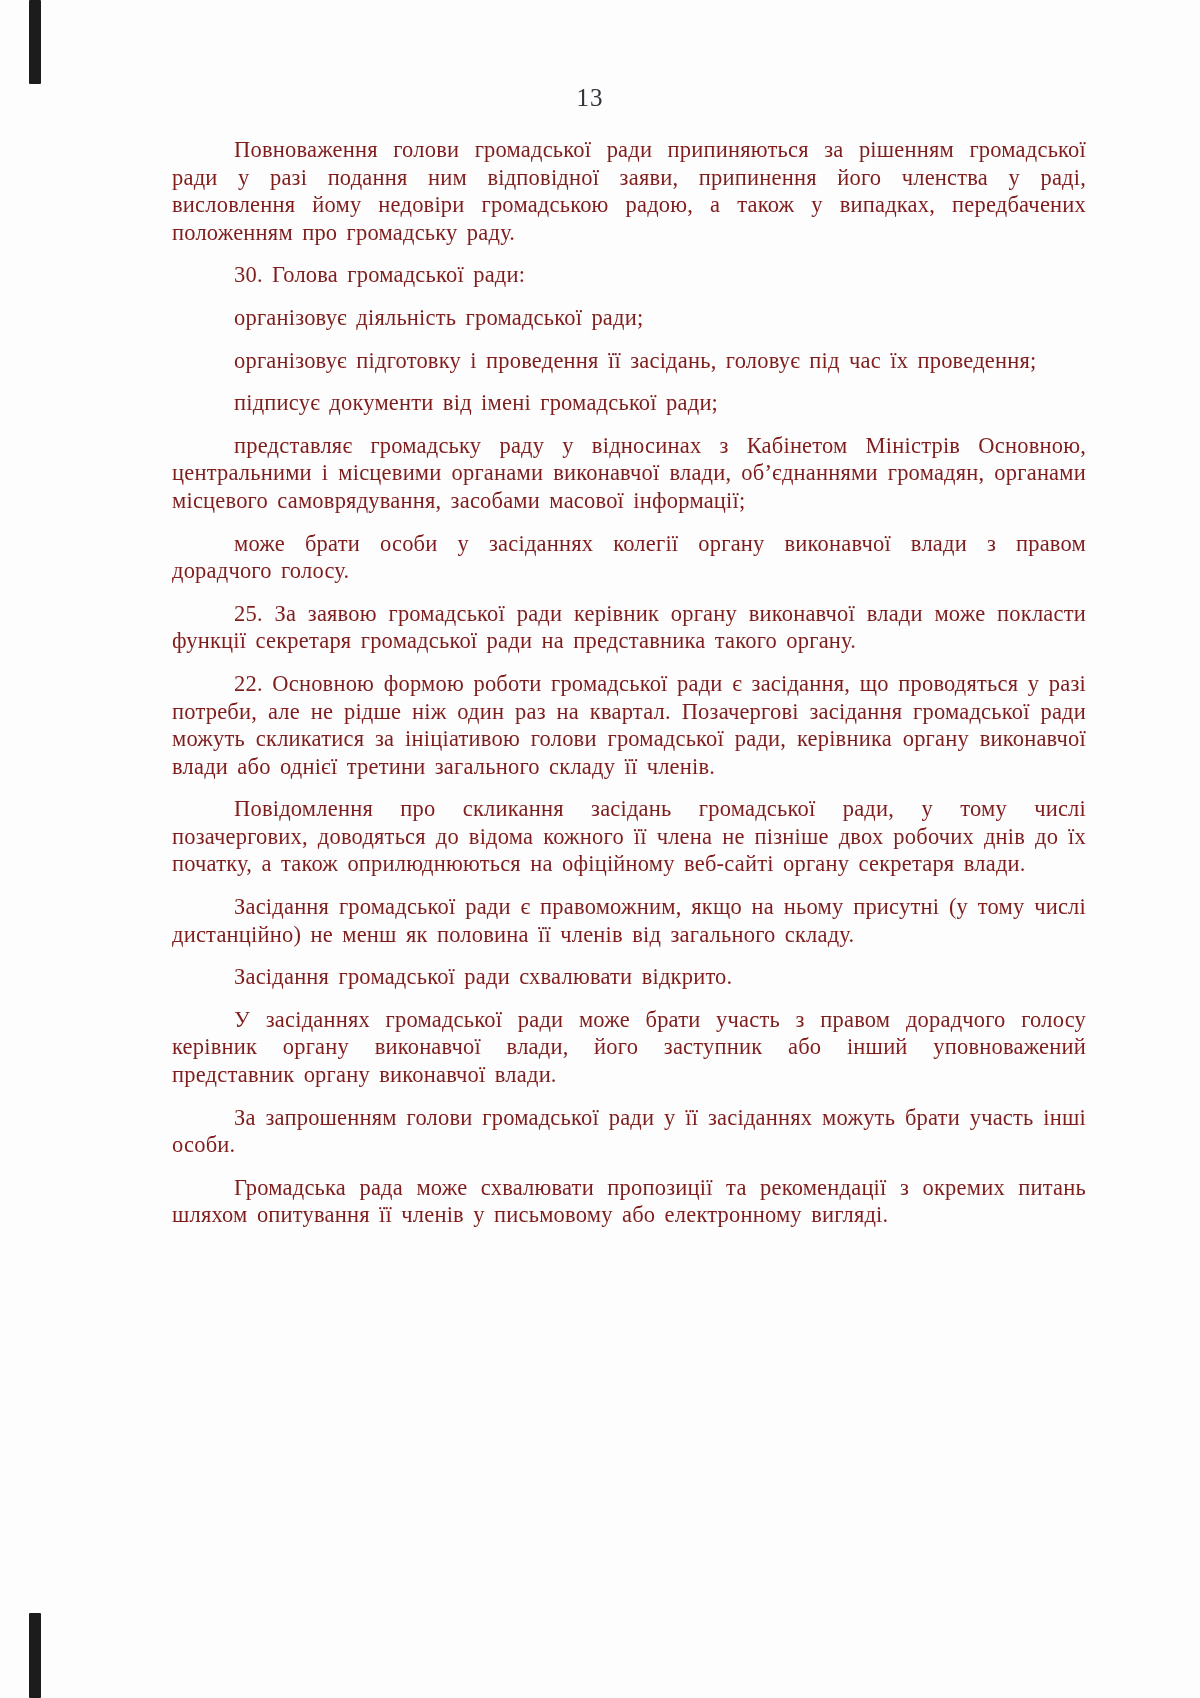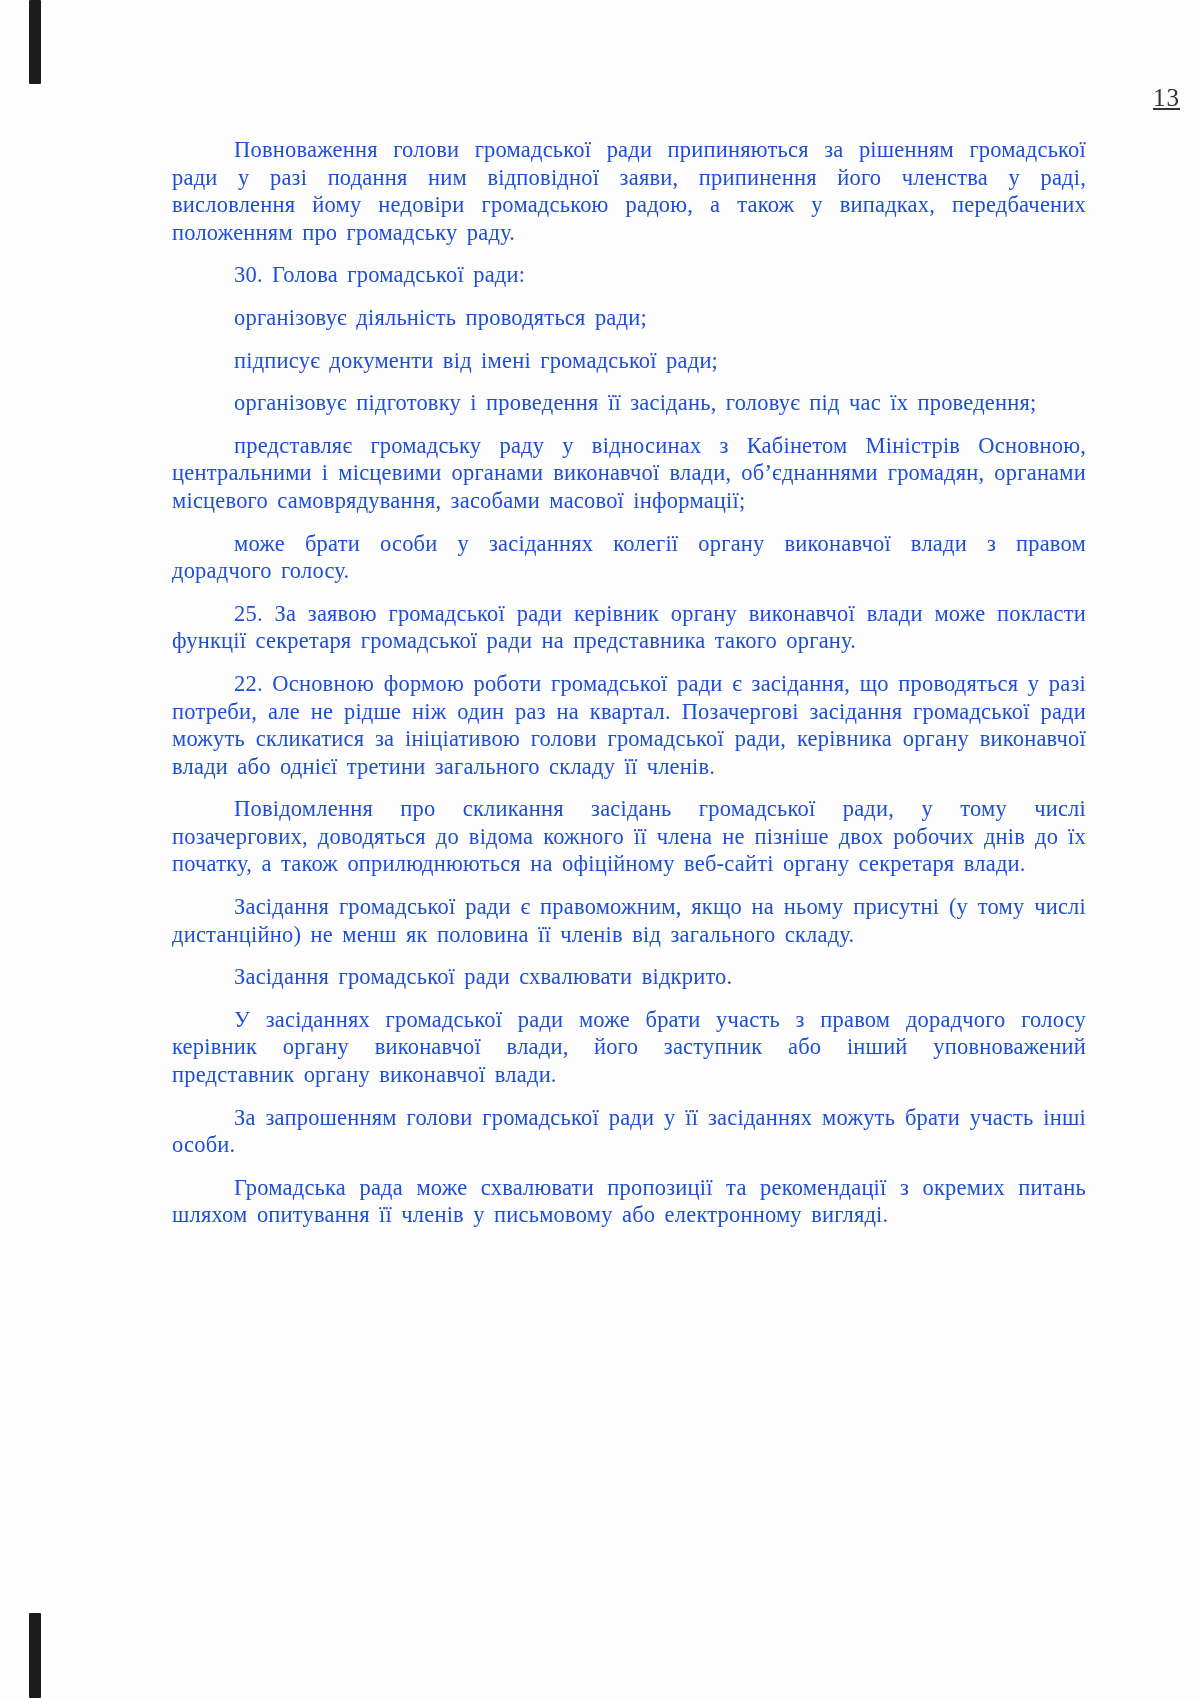--- a/index.html
+++ b/index.html
@@ -17,32 +17,31 @@
   .page {
     position: absolute;
     inset: 0;
     background: #fdfdfd;
   }
   .page-number {
     position: absolute;
     top: 84px;
     left: 0;
     width: 1180px;
-    text-align: right;
+    text-align: center;
     font-size: 25px;
     color: #32323a;
     letter-spacing: 1px;
-    text-decoration: underline;
   }
   .content {
     position: absolute;
     top: 136px;
     left: 172px;
     width: 914px;
-    color: #1d4ed8;
+    color: #7f1d1d;
   }
   .content p {
     margin: 0 0 15px 0;
     font-size: 22.5px;
     line-height: 27.6px;
     text-align: justify;
     text-indent: 62px;
     word-spacing: 3.5px;
     letter-spacing: 0.2px;
     text-justify: inter-word;
@@ -61,23 +60,23 @@
 </head>
 <body>
 
 <div class="page">
 
   <div class="page-number">13</div>
 
   <div class="content">
     <p>Повноваження голови громадської ради припиняються за рішенням громадської ради у разі подання ним відповідної заяви, припинення його членства у раді, висловлення йому недовіри громадською радою, а також у випадках, передбачених положенням про громадську раду.</p>
     <p>30. Голова громадської ради:</p>
-    <p>організовує діяльність проводяться ради;</p>
+    <p>організовує діяльність громадської ради;</p>
+    <p>організовує підготовку і проведення її засідань, головує під час їх проведення;</p>
     <p>підписує документи від імені громадської ради;</p>
-    <p>організовує підготовку і проведення її засідань, головує під час їх проведення;</p>
     <p>представляє громадську раду у відносинах з Кабінетом Міністрів Основною, центральними і місцевими органами виконавчої влади, об’єднаннями громадян, органами місцевого самоврядування, засобами масової інформації;</p>
     <p>може брати особи у засіданнях колегії органу виконавчої влади з правом дорадчого голосу.</p>
     <p>25. За заявою громадської ради керівник органу виконавчої влади може покласти функції секретаря громадської ради на представника такого органу.</p>
     <p>22. Основною формою роботи громадської ради є засідання, що проводяться у разі потреби, але не рідше ніж один раз на квартал. Позачергові засідання громадської ради можуть скликатися за ініціативою голови громадської ради, керівника органу виконавчої влади або однієї третини загального складу її членів.</p>
     <p>Повідомлення про скликання засідань громадської ради, у тому числі позачергових, доводяться до відома кожного її члена не пізніше двох робочих днів до їх початку, а також оприлюднюються на офіційному веб-сайті органу секретаря влади.</p>
     <p>Засідання громадської ради є правоможним, якщо на ньому присутні (у тому числі дистанційно) не менш як половина її членів від загального складу.</p>
     <p>Засідання громадської ради схвалювати відкрито.</p>
     <p>У засіданнях громадської ради може брати участь з правом дорадчого голосу керівник органу виконавчої влади, його заступник або інший уповноважений представник органу виконавчої влади.</p>
     <p>За запрошенням голови громадської ради у її засіданнях можуть брати участь інші особи.</p>
     <p>Громадська рада може схвалювати пропозиції та рекомендації з окремих питань шляхом опитування її членів у письмовому або електронному вигляді.</p>

